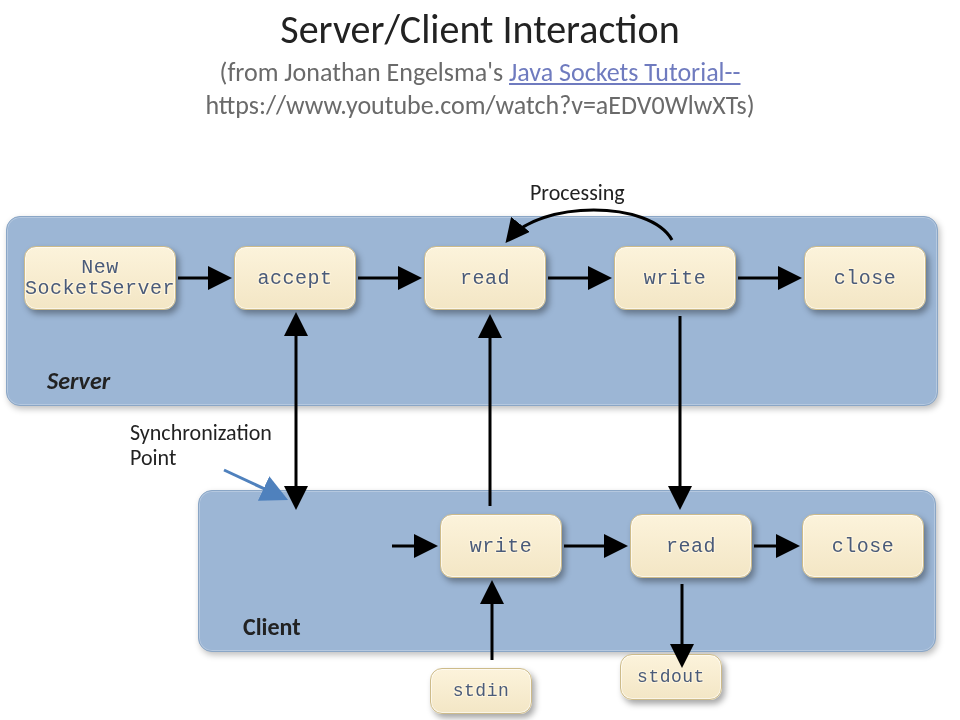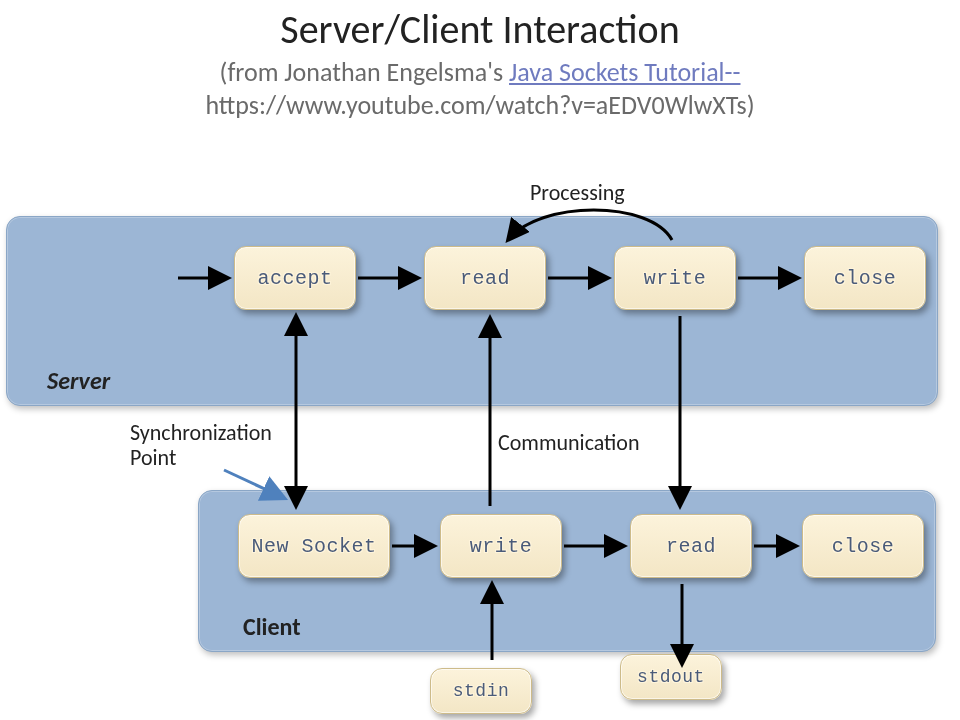--- a/index.html
+++ b/index.html
@@ -110,61 +110,61 @@
       <span>(from Jonathan Engelsma's </span><a href="#">Java Sockets Tutorial--</a>
       <br>
       <span>https://www.youtube.com/watch?v=aEDV0WlwXTs)</span>
     </div>
   </div>
 
   <div class="panel" style="left:6px; top:216px; width:930px; height:188px;font-style:italic;">
     <div class="panel-label" style="left:40px; bottom:10px;">Server</div>
   </div>
 
+  <div class="node" style="left:24px; top:246px; width:150px;">
+    <span>New
+SocketServer</span>
+  </div>
   <div class="node" style="left:234px; top:246px;">
     <span>accept</span>
   </div>
   <div class="node" style="left:424px; top:246px;">
     <span>read</span>
   </div>
   <div class="node" style="left:614px; top:246px;">
     <span>write</span>
   </div>
   <div class="node" style="left:804px; top:246px;">
     <span>close</span>
   </div>
 
   <div class="panel" style="left:198px; top:490px; width:736px; height:160px;">
     <div class="panel-label" style="left:44px; bottom:10px;">Client</div>
   </div>
 
-  <div class="node" style="left:238px; top:514px; width:150px;">
-    <span>New Socket</span>
-  </div>
   <div class="node" style="left:440px; top:514px;">
     <span>write</span>
   </div>
   <div class="node" style="left:630px; top:514px;">
     <span>read</span>
   </div>
   <div class="node" style="left:802px; top:514px;">
     <span>close</span>
   </div>
 
   <div class="node small" style="left:430px; top:668px;justify-content:center;">
     <span>stdin</span>
   </div>
   <div class="node small" style="left:620px; top:654px;">
     <span>stdout</span>
   </div>
 
   <div class="annot" style="left:530px; top:180px;">Processing</div>
   <div class="annot" style="left:130px; top:420px; white-space:pre-line;">Synchronization
 Point</div>
-  <div class="annot" style="left:498px; top:430px;">Communication</div>
 
   <svg class="arrows">
     <defs>
       <marker id="ah" viewBox="0 0 12 12" refX="10" refY="6" markerWidth="8" markerHeight="8" orient="auto-start-reverse">
         <path d="M0,0 L12,6 L0,12 Z" fill="#000"></path>
       </marker>
       <marker id="ahblue" viewBox="0 0 12 12" refX="10" refY="6" markerWidth="9" markerHeight="9" orient="auto-start-reverse">
         <path d="M0,0 L12,6 L0,12 Z" fill="#4f81bd"></path>
       </marker>
     </defs>

